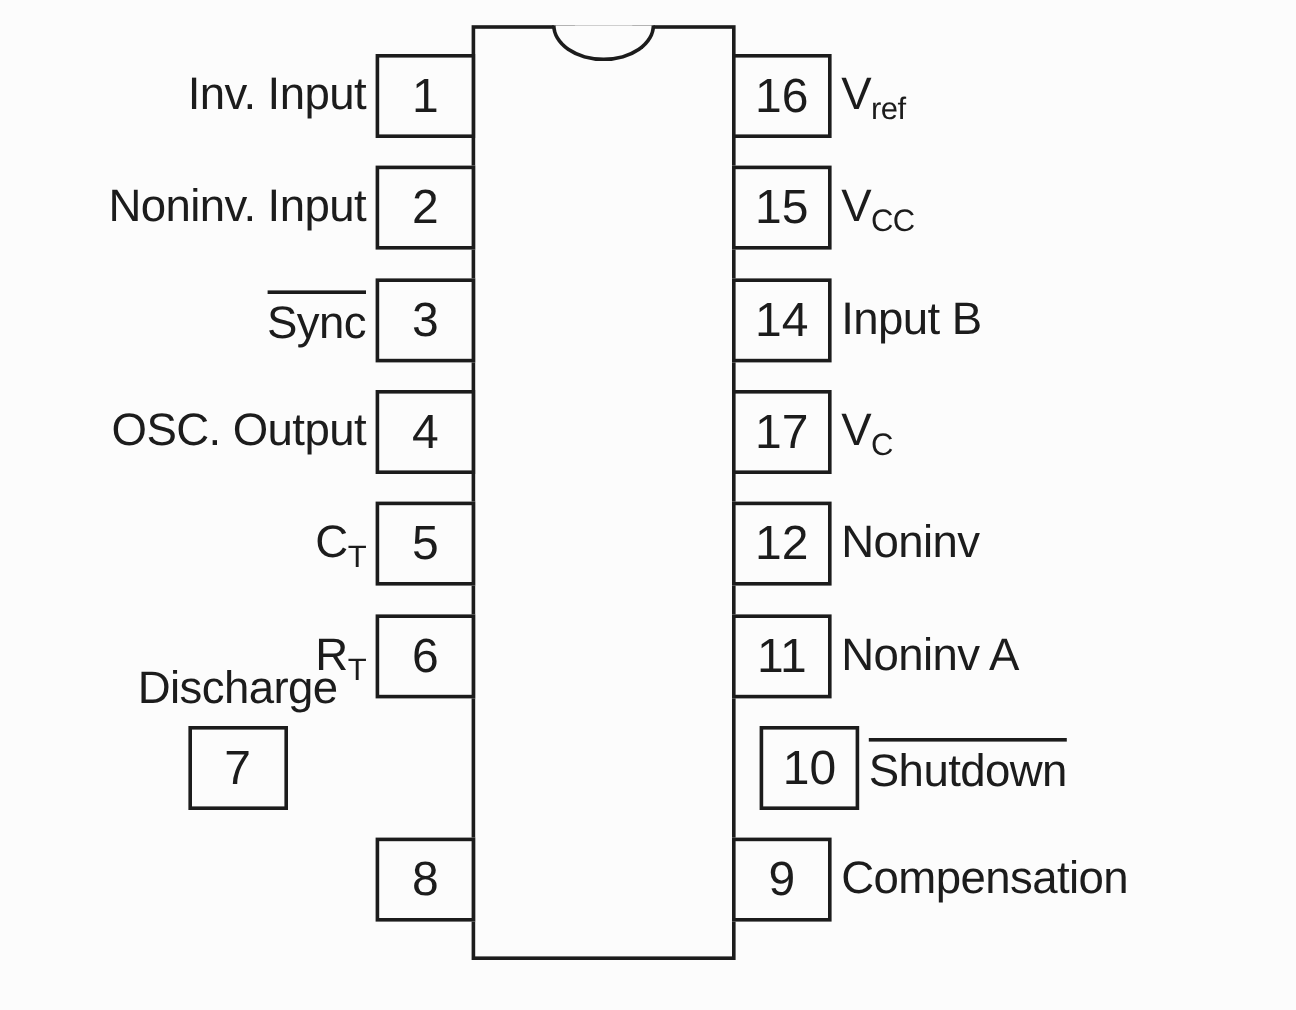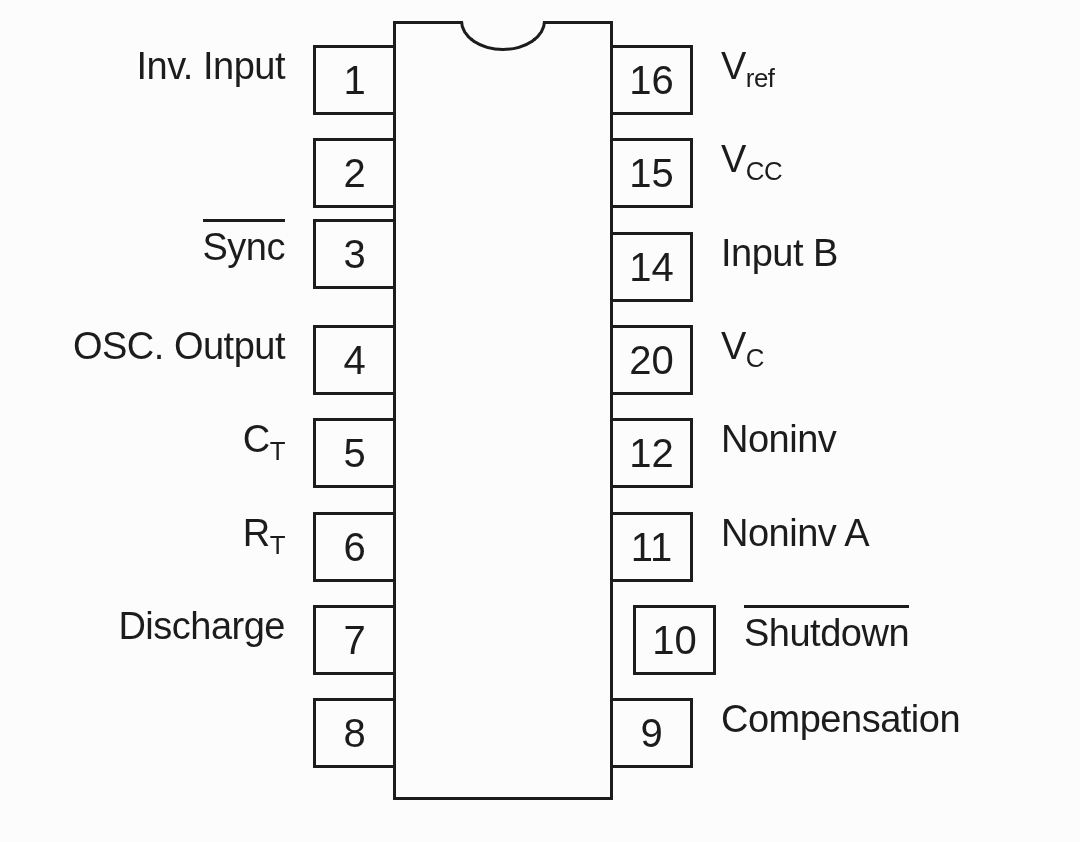--- a/index.html
+++ b/index.html
@@ -40,22 +40,22 @@
     background: var(--bg);
     border: 3px solid var(--line);
     border-top: none;
     border-radius: 0 0 43px 43px / 0 0 30px 30px;
   }
   
   .pin-row {
     position: absolute;
     height: 70px;
     display: flex;
-    align-items: flex-start;
-    gap: 28px;
+    align-items: center;
+    gap: 8px;
   }
   .pin-row.left {
     left: 0;
     width: 396px;
     justify-content: flex-end;
   }
   .pin-row.right {
     left: 610px;
     width: 524px;
     justify-content: flex-start;
@@ -102,26 +102,27 @@
   </div>
   <div id="left-pins">
   <div class="pin-row left" style="top: 45px;">
     <span class="pin-label"><span class="pin-label-text">Inv. Input</span></span>
     <span class="pin-box">
           <span class="pin-number">1</span>
         </span>
   </div>
 
   <div class="pin-row left" style="top: 138px;">
+    <span class="pin-label"><span class="pin-label-text">Noninv. Input</span></span>
     <span class="pin-box">
           <span class="pin-number">2</span>
         </span>
   </div>
 
-  <div class="pin-row left" style="top: 219px; padding-left: 32px;">
+  <div class="pin-row left" style="top: 232px; padding-left: 32px;">
     <span class="pin-label"><span class="pin-label-text overline">Sync</span></span>
     <span class="pin-box">
           <span class="pin-number">3</span>
         </span>
   </div>
 
   <div class="pin-row left" style="top: 325px; padding-left: 32px;">
     <span class="pin-label"><span class="pin-label-text">OSC. Output</span></span>
     <span class="pin-box">
           <span class="pin-number">4</span>
@@ -135,21 +136,21 @@
         </span>
   </div>
 
   <div class="pin-row left" style="top: 512px;">
     <span class="pin-label"><span class="pin-label-text">R<sub>T</sub></span></span>
     <span class="pin-box">
           <span class="pin-number">6</span>
         </span>
   </div>
 
-  <div class="pin-row left" style="top: 605px;">
+  <div class="pin-row left" style="top: 605px; flex-direction: column;">
     <span class="pin-label"><span class="pin-label-text">Discharge</span></span>
     <span class="pin-box">
           <span class="pin-number">7</span>
         </span>
   </div>
 
   <div class="pin-row left" style="top: 698px;">
     <span class="pin-box">
           <span class="pin-number">8</span>
         </span>
@@ -175,21 +176,21 @@
   <div class="pin-row right" style="top: 232px;">
     <span class="pin-box">
           <span class="pin-number">14</span>
         </span>
         <span class="pin-label"><span class="pin-label-text">Input B</span></span>
 
   </div>
 
   <div class="pin-row right" style="top: 325px;">
     <span class="pin-box">
-          <span class="pin-number">20</span>
+          <span class="pin-number">17</span>
         </span>
         <span class="pin-label"><span class="pin-label-text">V<sub>C</sub></span></span>
 
   </div>
 
   <div class="pin-row right" style="top: 418px;">
     <span class="pin-box">
           <span class="pin-number">12</span>
         </span>
         <span class="pin-label"><span class="pin-label-text">Noninv</span></span>

